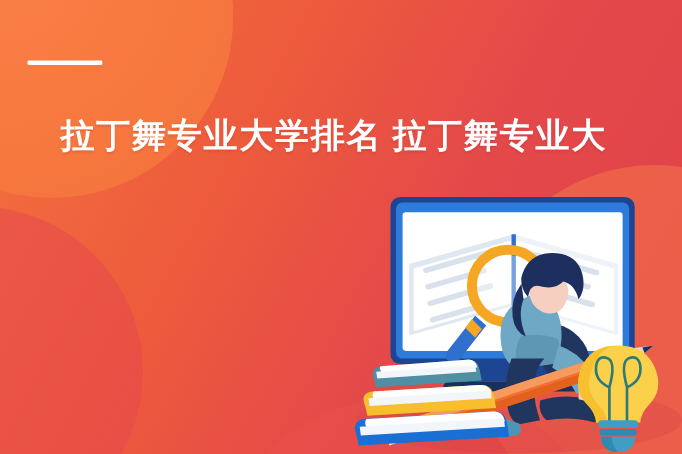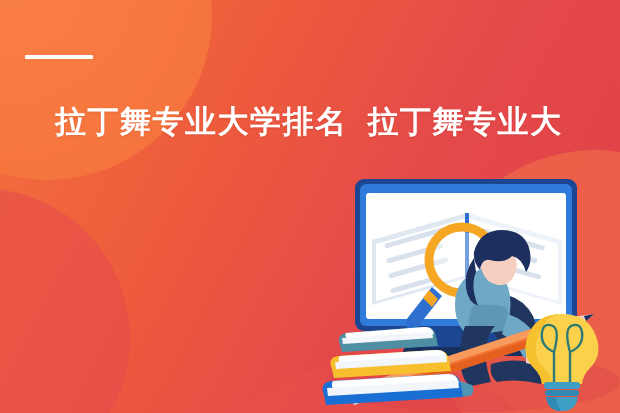--- a/index.html
+++ b/index.html
@@ -5,21 +5,21 @@
   html, body {
     margin: 0;
     padding: 0;
     background: #ffffff;
   }
   #banner {
     position: relative;
     width: 620px;
     height: 413px;
     overflow: hidden;
-    font-family: Liberation Mono, monospace;
+    font-family: Liberation Serif, serif;
   }
   .bg-base {
     position: absolute;
     inset: 0;
     background: linear-gradient(118deg, #f4713f 0%, #ed5b3c 34%, #e4494a 62%, #e04048 100%);
   }
   .bg-circle-left {
     position: absolute;
     left: -118px;
     top: -150px;

